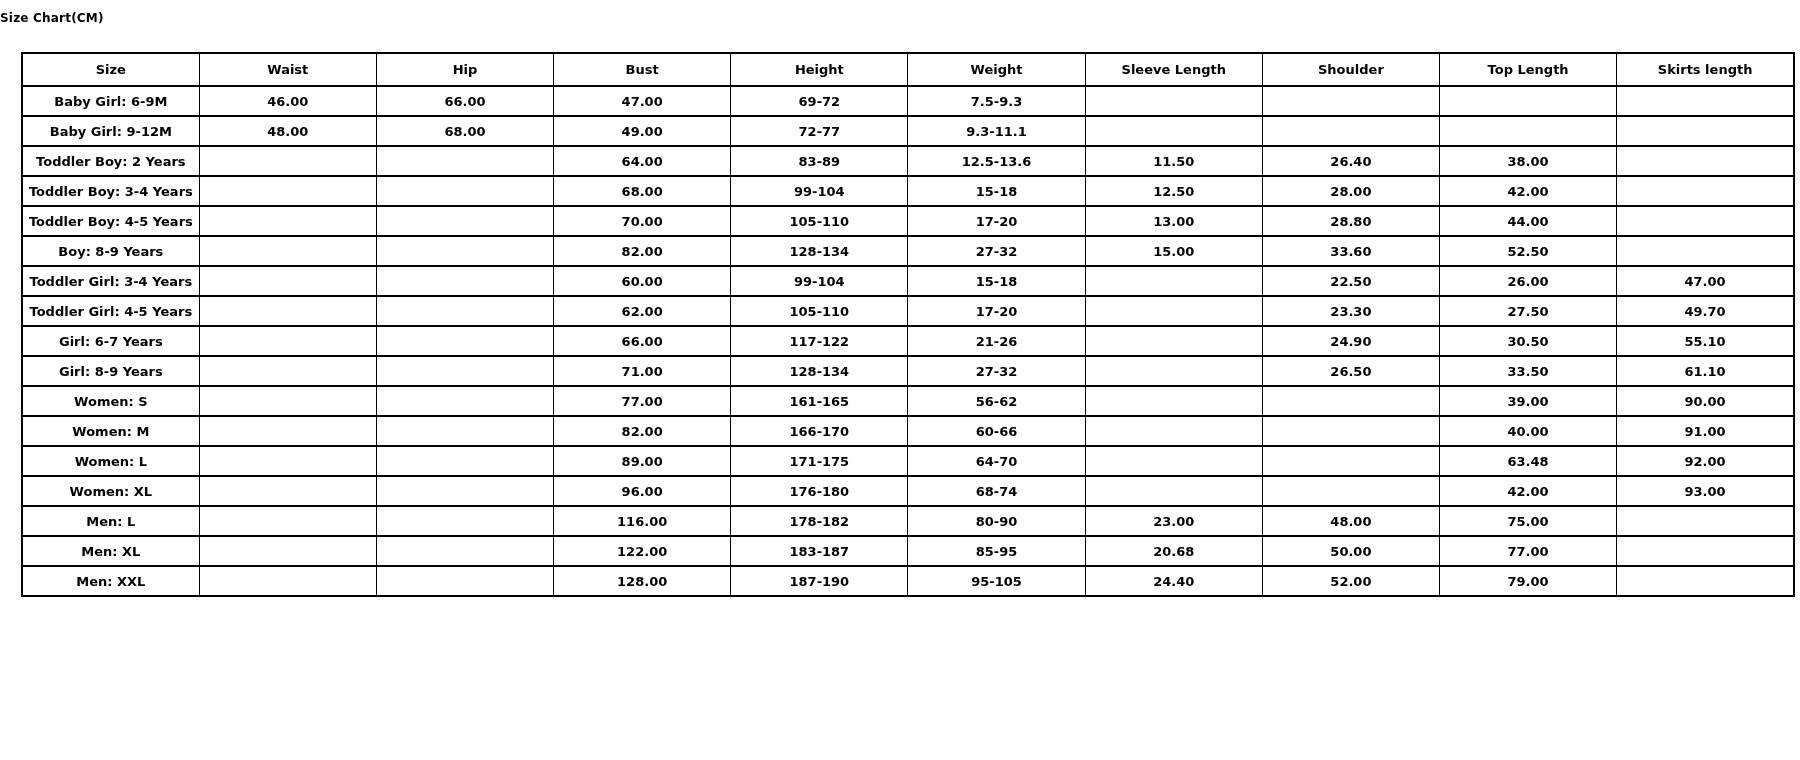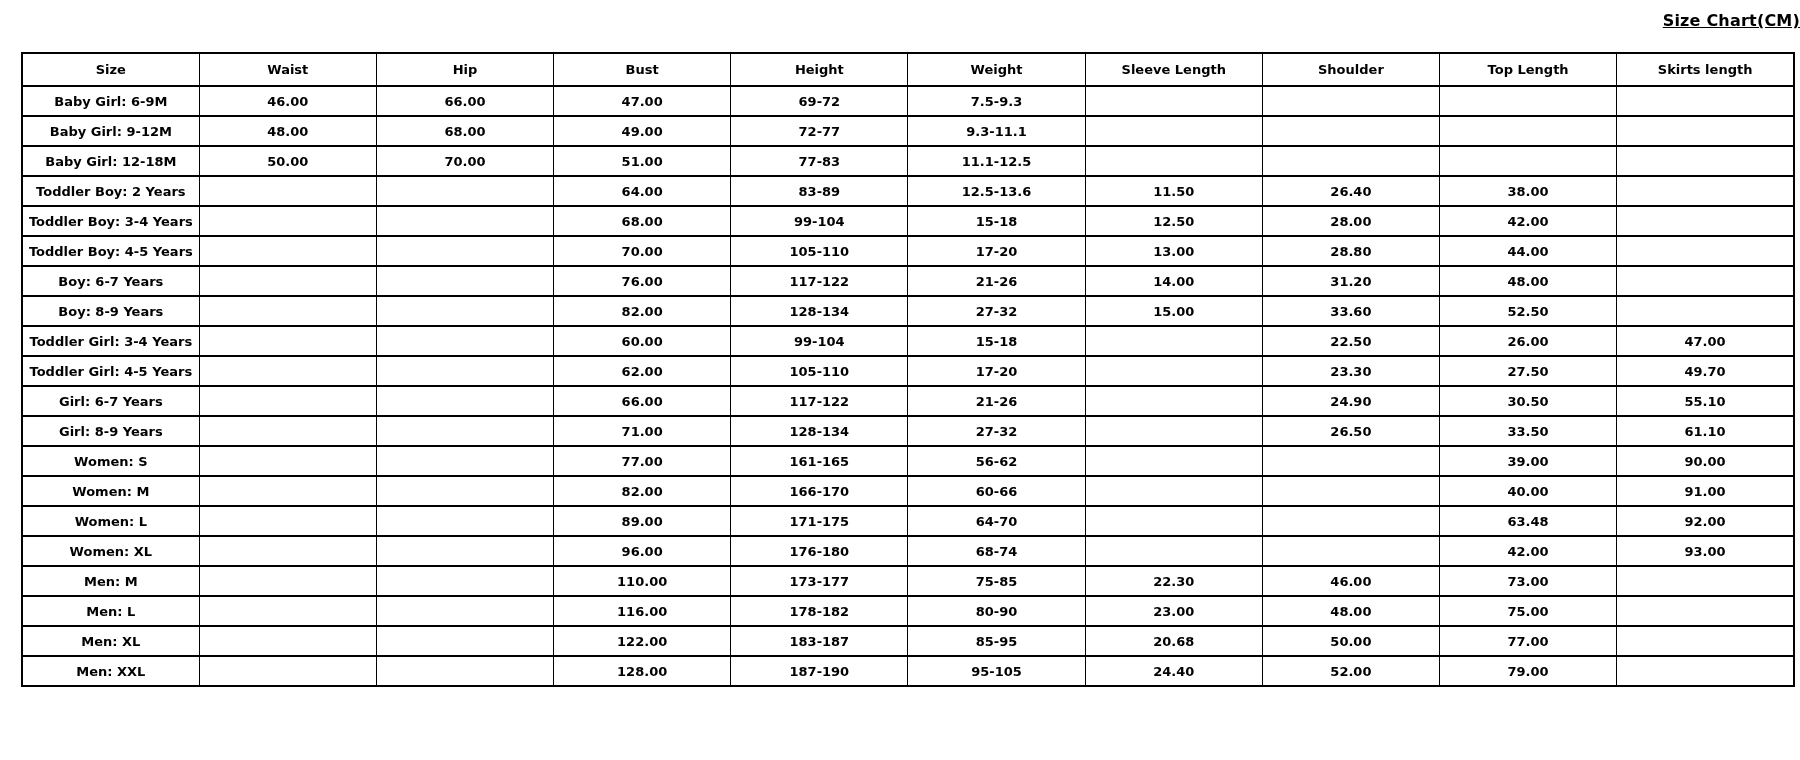--- a/index.html
+++ b/index.html
@@ -12,25 +12,24 @@
     height: 760px;
     position: relative;
     font-family: "DejaVu Sans", "Liberation Sans", sans-serif;
     color: #000000;
   }
   .page-title {
     position: absolute;
     top: 11px;
     left: 0;
     width: 100%;
-    text-align: right;
-    font-size: 16px;
+    text-align: left;
+    font-size: 12px;
     font-weight: bold;
     letter-spacing: 0.2px;
-    text-decoration: underline;
   }
   table.size-chart {
     position: absolute;
     top: 52px;
     left: 21px;
     width: 1774px;
     border-collapse: collapse;
     table-layout: fixed;
     background: #ffffff;
     border: 2px solid #000000;
@@ -96,32 +95,20 @@
         <td>68.00</td>
         <td>49.00</td>
         <td>72-77</td>
         <td>9.3-11.1</td>
         <td></td>
         <td></td>
         <td></td>
         <td></td>
       </tr>
       <tr>
-        <td>Baby Girl: 12-18M</td>
-        <td>50.00</td>
-        <td>70.00</td>
-        <td>51.00</td>
-        <td>77-83</td>
-        <td>11.1-12.5</td>
-        <td></td>
-        <td></td>
-        <td></td>
-        <td></td>
-      </tr>
-      <tr>
         <td>Toddler Boy: 2 Years</td>
         <td></td>
         <td></td>
         <td>64.00</td>
         <td>83-89</td>
         <td>12.5-13.6</td>
         <td>11.50</td>
         <td>26.40</td>
         <td>38.00</td>
         <td></td>
@@ -144,32 +131,20 @@
         <td></td>
         <td>70.00</td>
         <td>105-110</td>
         <td>17-20</td>
         <td>13.00</td>
         <td>28.80</td>
         <td>44.00</td>
         <td></td>
       </tr>
       <tr>
-        <td>Boy: 6-7 Years</td>
-        <td></td>
-        <td></td>
-        <td>76.00</td>
-        <td>117-122</td>
-        <td>21-26</td>
-        <td>14.00</td>
-        <td>31.20</td>
-        <td>48.00</td>
-        <td></td>
-      </tr>
-      <tr>
         <td>Boy: 8-9 Years</td>
         <td></td>
         <td></td>
         <td>82.00</td>
         <td>128-134</td>
         <td>27-32</td>
         <td>15.00</td>
         <td>33.60</td>
         <td>52.50</td>
         <td></td>
@@ -264,32 +239,20 @@
         <td></td>
         <td>96.00</td>
         <td>176-180</td>
         <td>68-74</td>
         <td></td>
         <td></td>
         <td>42.00</td>
         <td>93.00</td>
       </tr>
       <tr>
-        <td>Men: M</td>
-        <td></td>
-        <td></td>
-        <td>110.00</td>
-        <td>173-177</td>
-        <td>75-85</td>
-        <td>22.30</td>
-        <td>46.00</td>
-        <td>73.00</td>
-        <td></td>
-      </tr>
-      <tr>
         <td>Men: L</td>
         <td></td>
         <td></td>
         <td>116.00</td>
         <td>178-182</td>
         <td>80-90</td>
         <td>23.00</td>
         <td>48.00</td>
         <td>75.00</td>
         <td></td>

